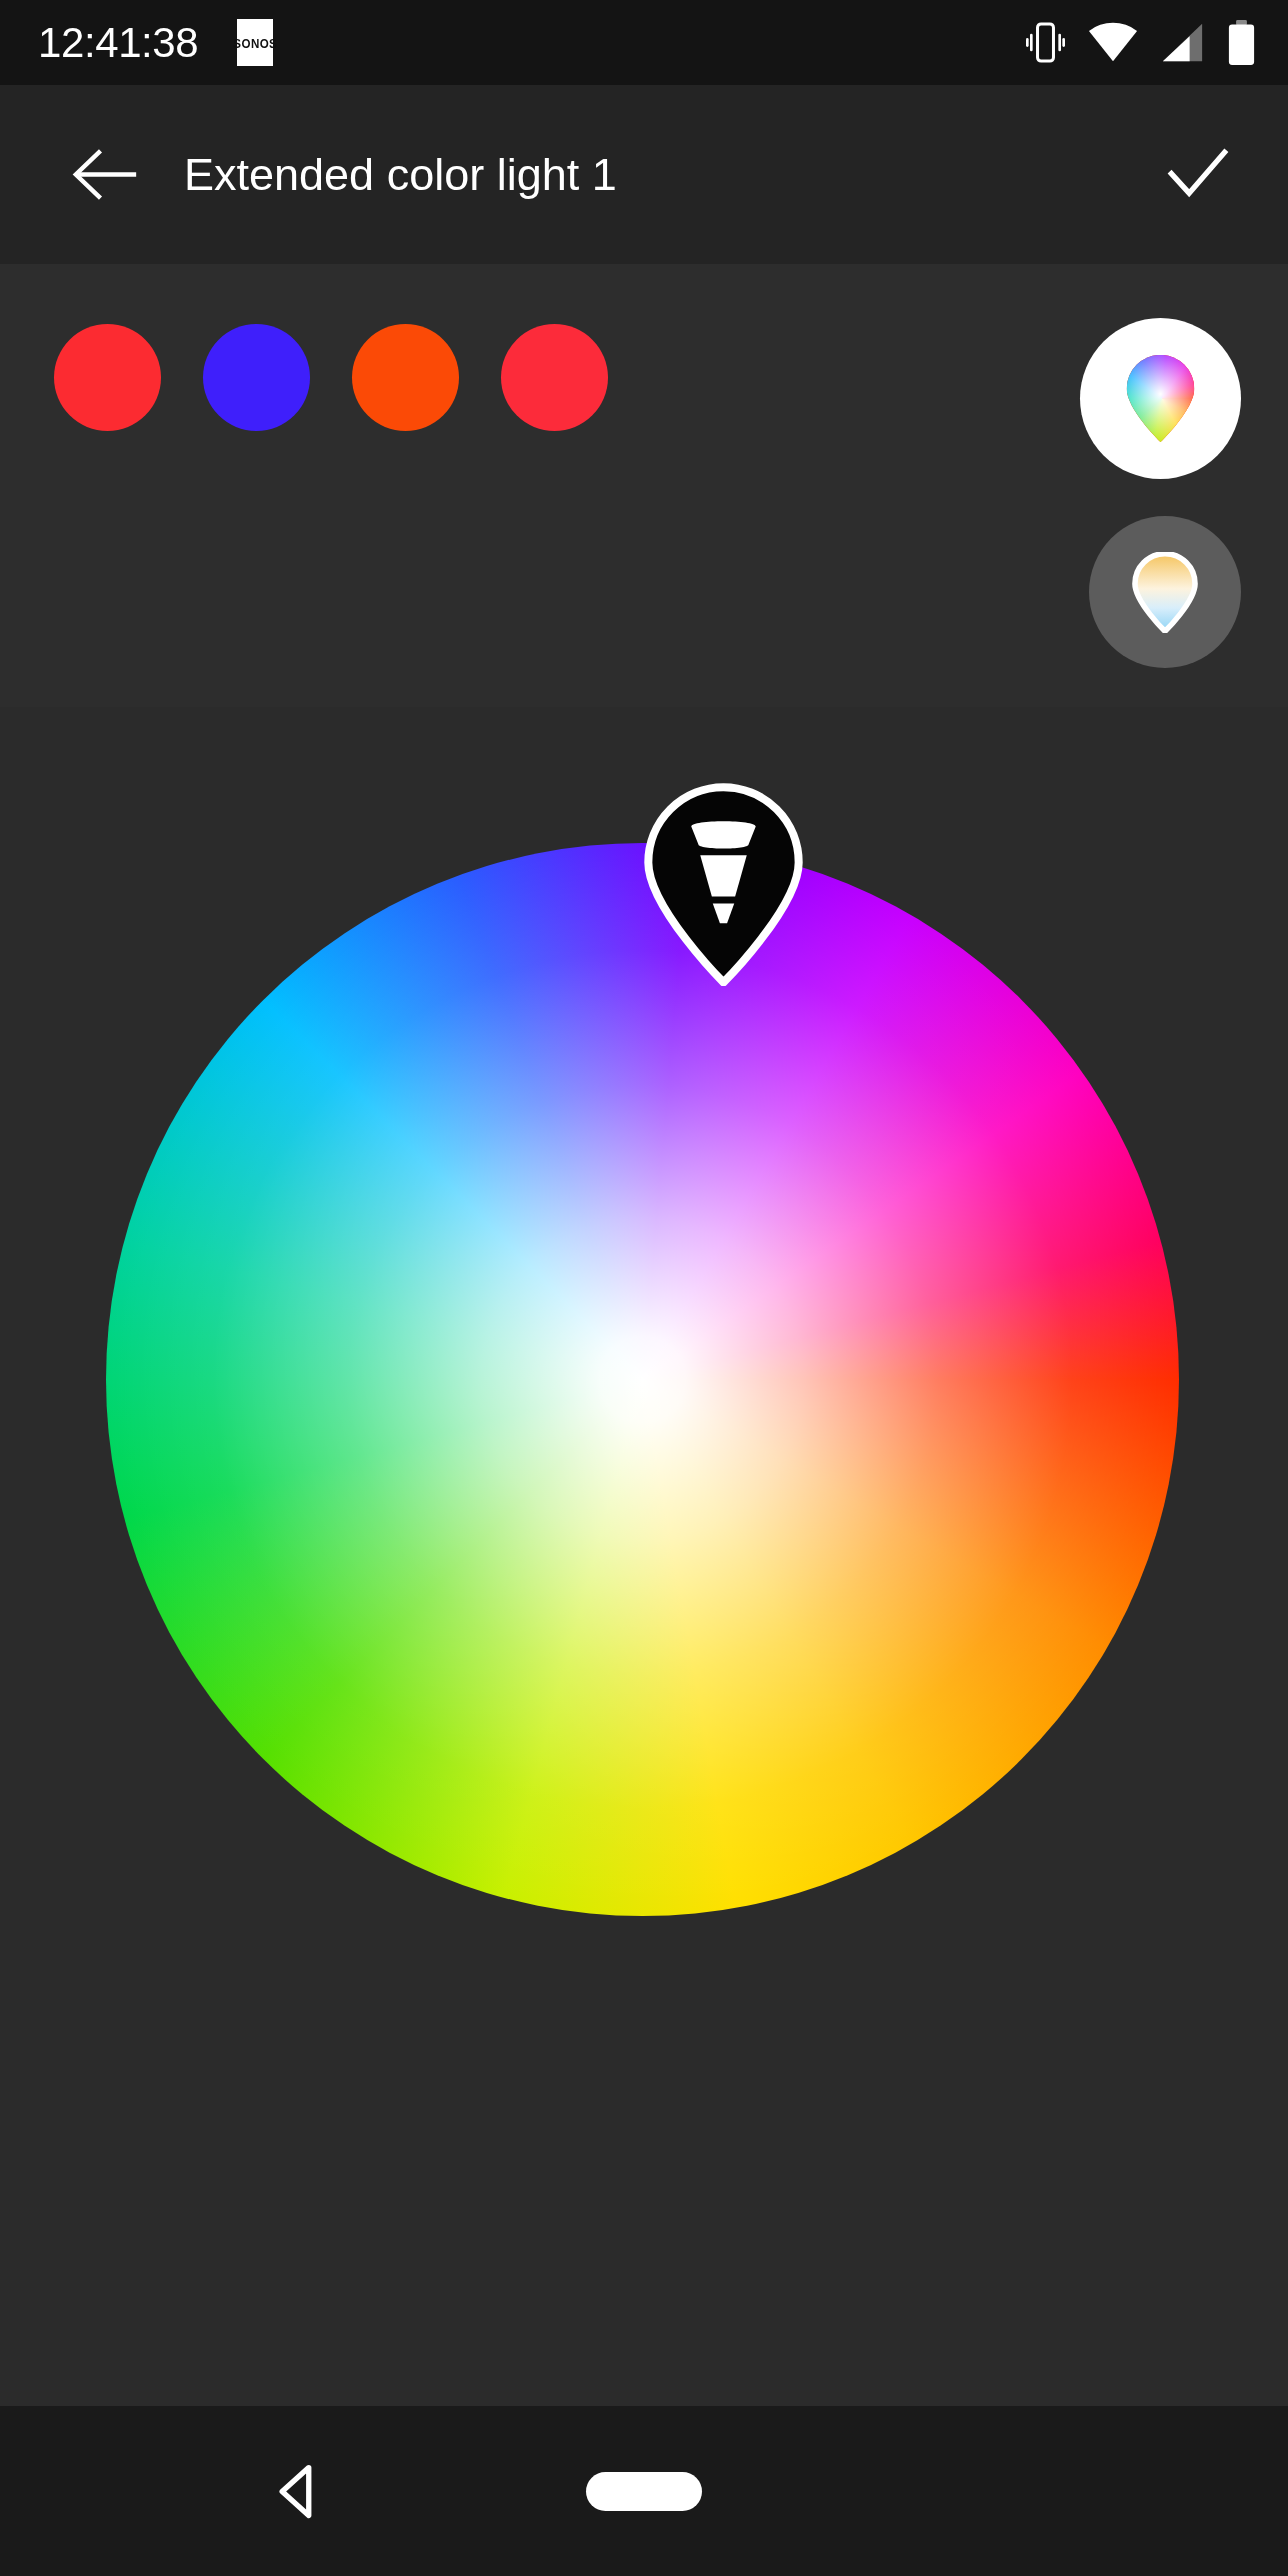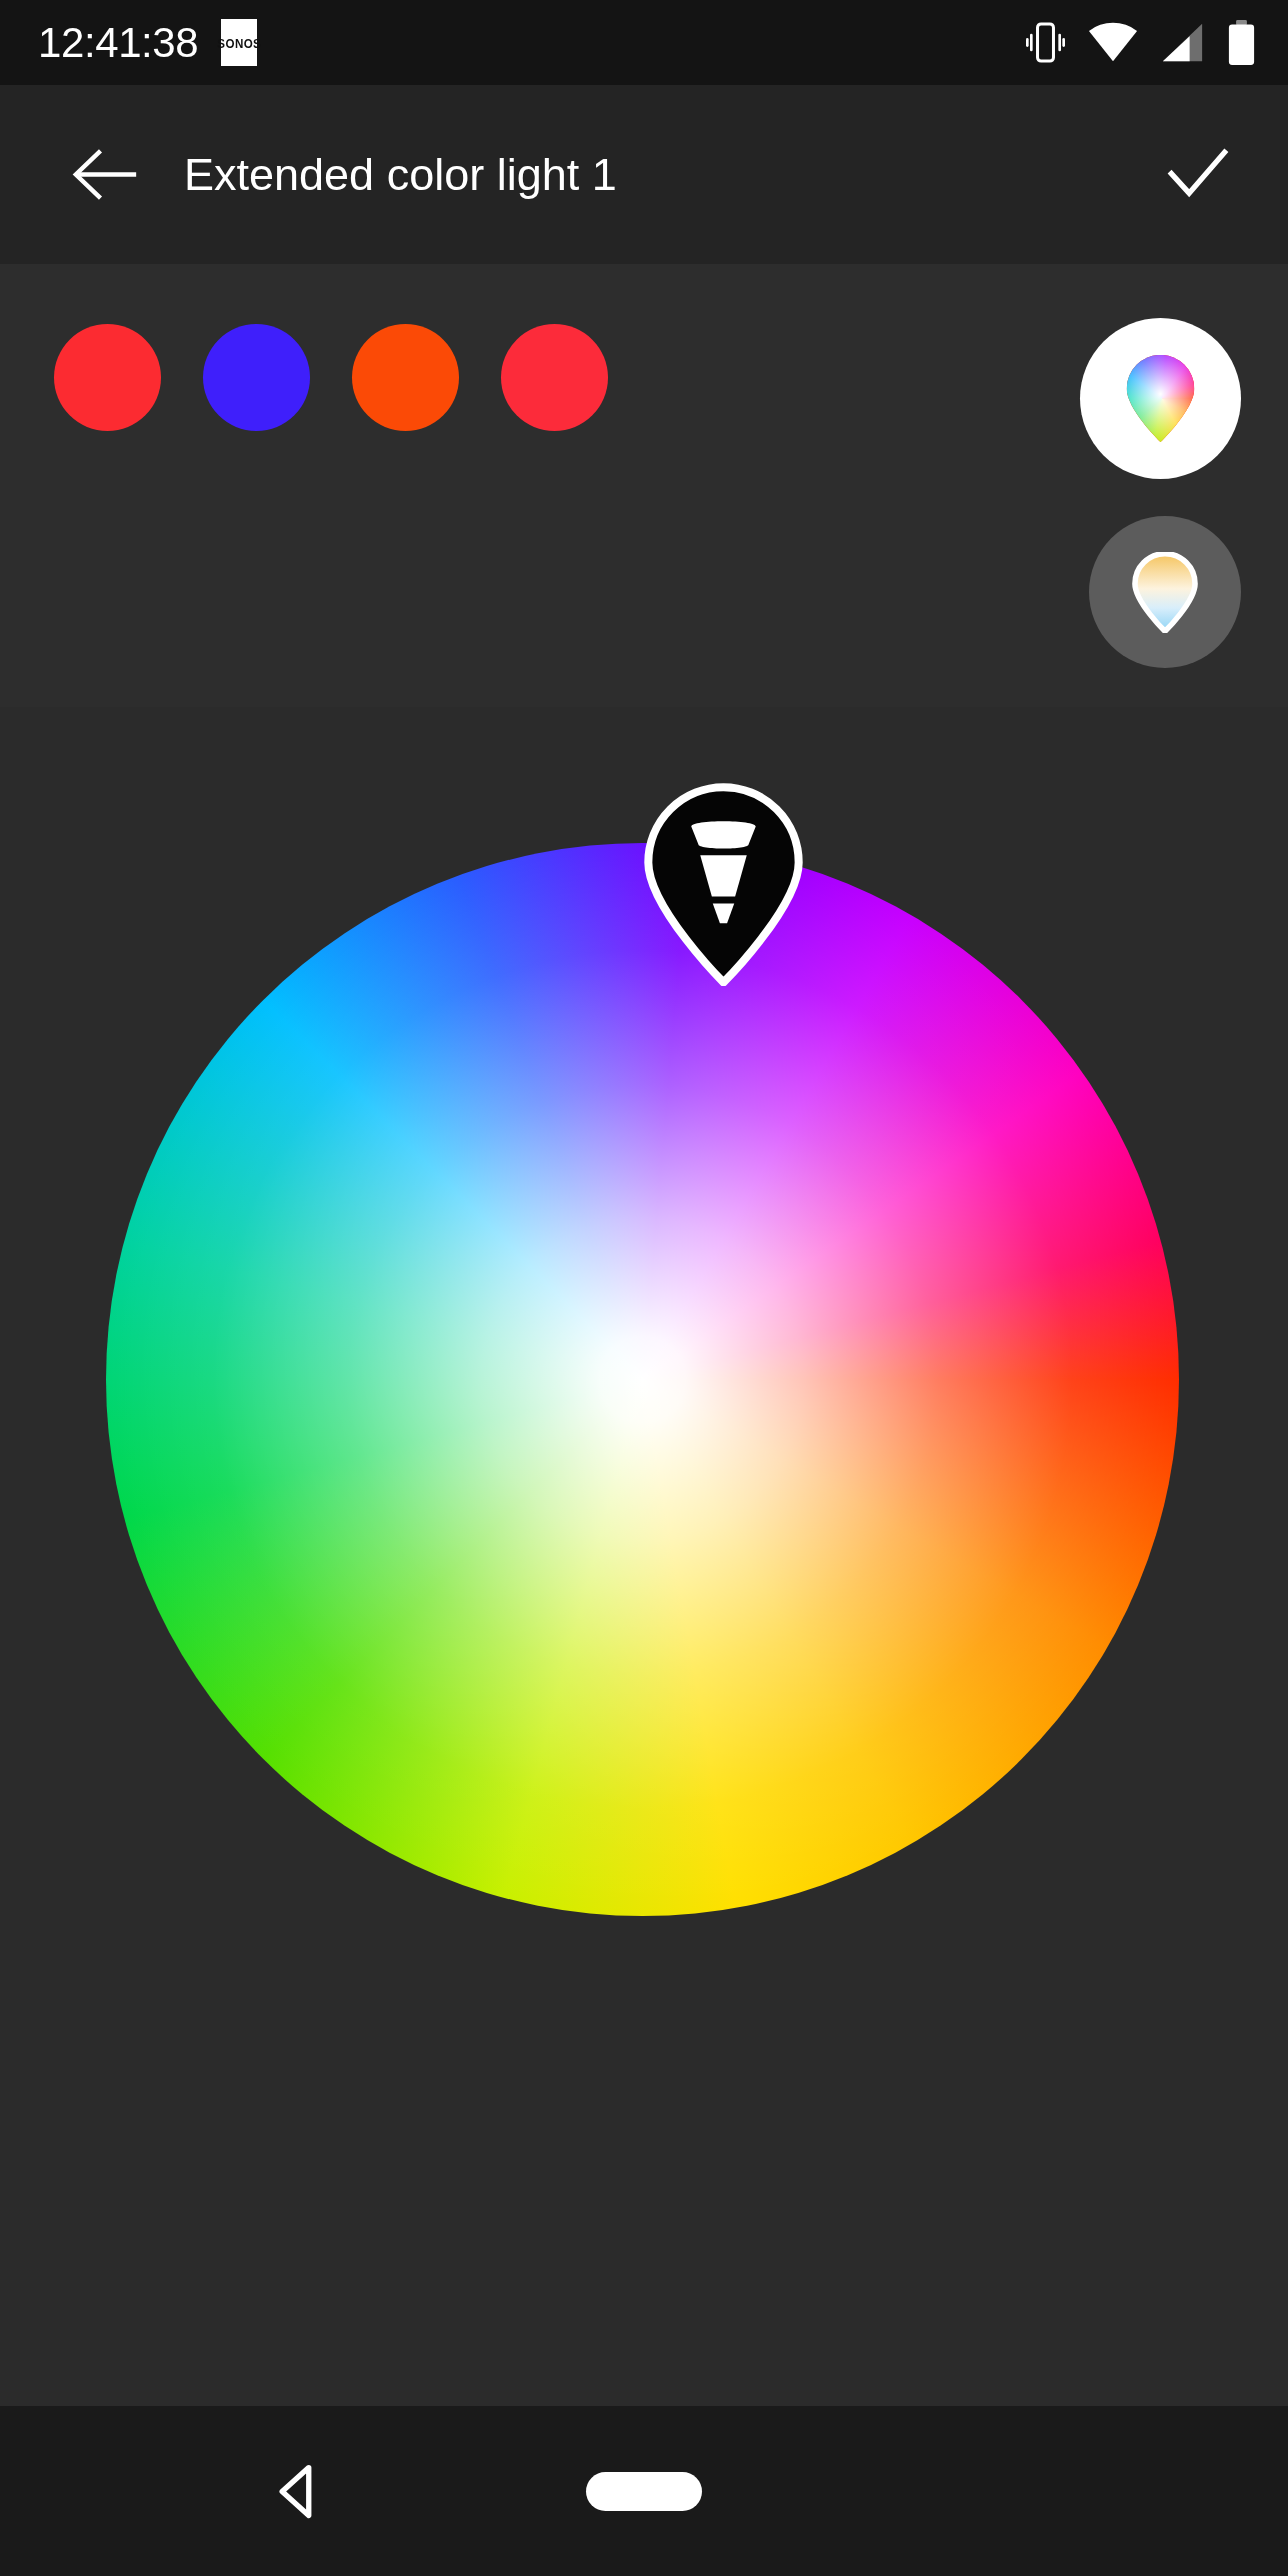--- a/index.html
+++ b/index.html
@@ -25,21 +25,21 @@
   .status-clock {
     color:#ffffff;
     font-size:42px;
     font-weight:400;
     letter-spacing:-0.4px;
     margin-left:38px;
     line-height:1;
     white-space:nowrap;
   }
   .status-notif {
-    margin-left:23px;
+    margin-left:39px;
     width:36px; height:47px;
     background:#ffffff;
     display:flex; align-items:center; justify-content:center;
   }
   .status-notif span {
     color:#111; font-size:11.6px; font-weight:700;
     letter-spacing:0.4px;
     transform:scaleY(1.15);
   }
   .status-right {

